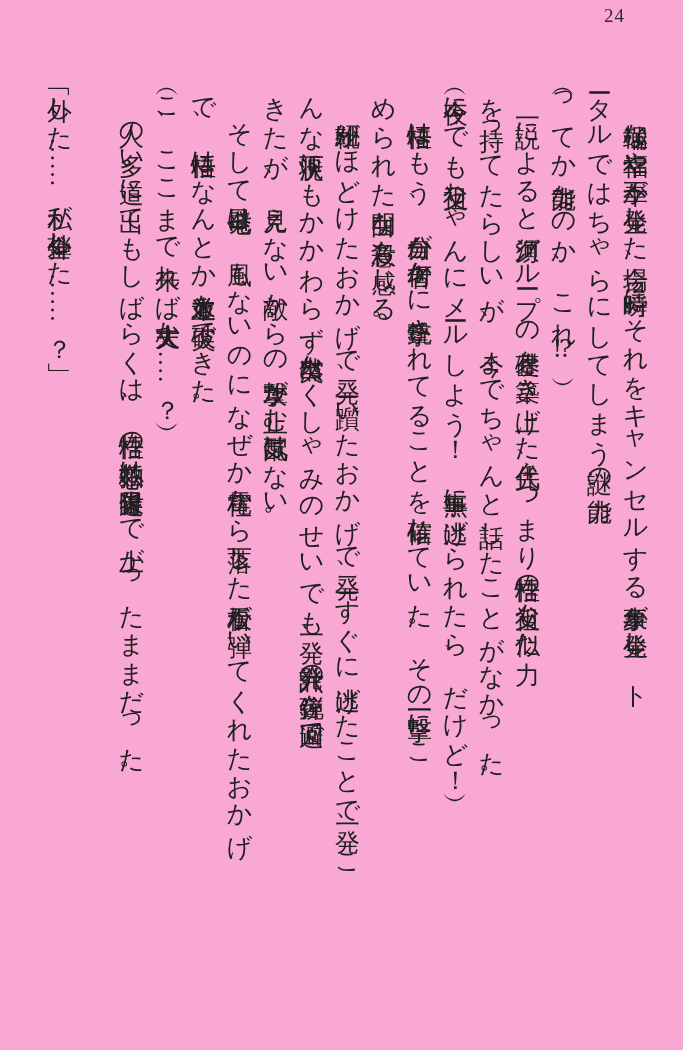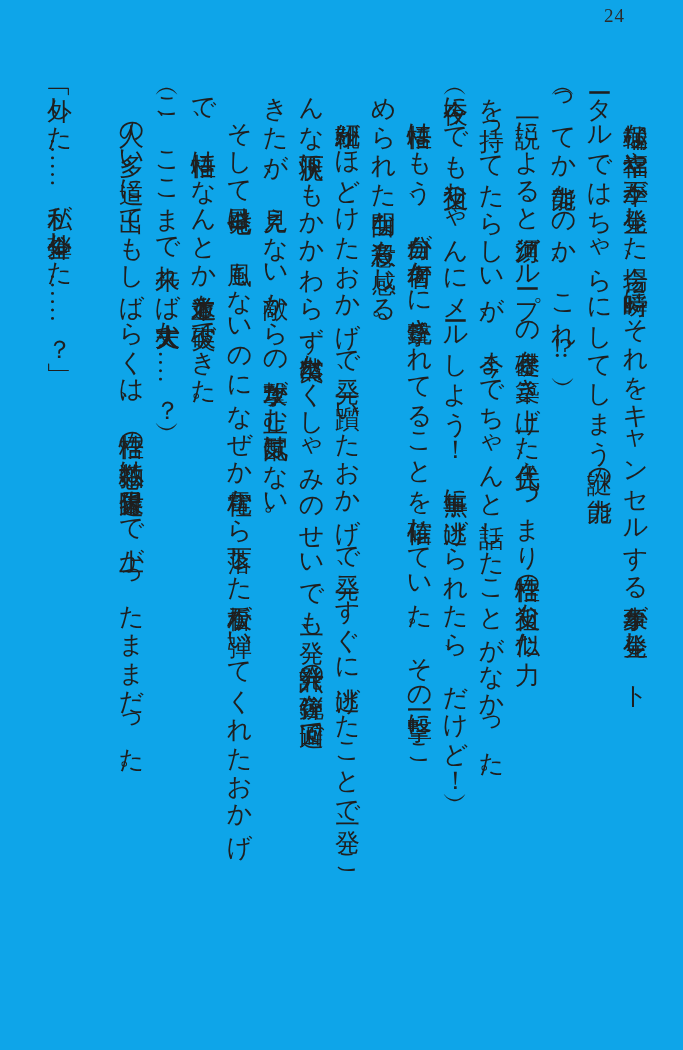--- a/index.html
+++ b/index.html
@@ -4,21 +4,21 @@
 <style>
   html, body {
     margin: 0;
     padding: 0;
     background: #ffffff;
   }
   .page {
     position: relative;
     width: 683px;
     height: 1050px;
-    background: #0ea5e9;
+    background: #f9a8d4;
     color: #1f1f1f;
     font-family: "Liberation Serif", "DejaVu Serif", serif;
     overflow: hidden;
   }
   .page-number {
     position: absolute;
     top: 5px;
     right: 58px;
     font-size: 19px;
     letter-spacing: 1px;

